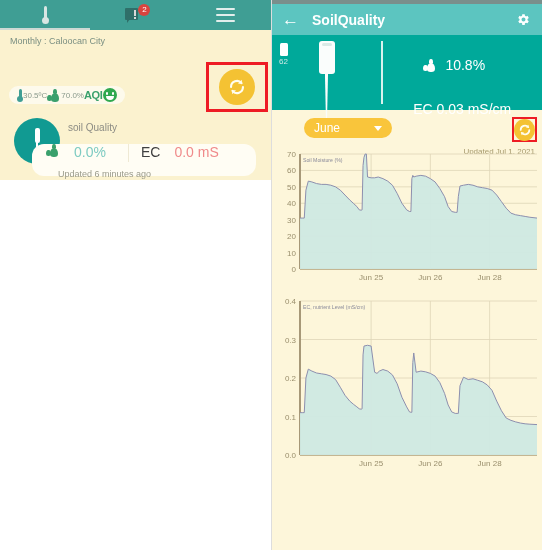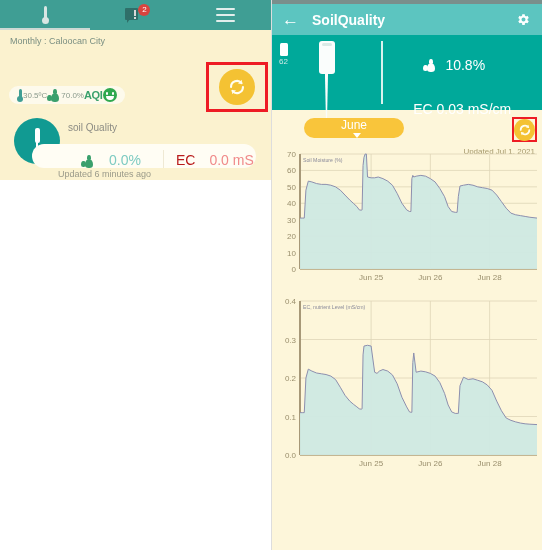--- a/index.html
+++ b/index.html
@@ -132,28 +132,28 @@
   .probe-sm { width: 5px; height: 26px; position: relative; }
   .probe-sm .cap { position: absolute; left: 0; top: 0; width: 5px; height: 15px; background: #fff; border-radius: 2px; }
   .probe-sm .tip {
     position: absolute; left: 1.7px; top: 14px; width: 1.6px; height: 12px; background: #fff;
   }
   .soil-title {
     position: absolute; left: 68px; top: 4px;
     font-size: 10px; color: #8c8c84;
   }
   .soil-pill {
-    position: absolute; left: 32px; top: 26px; width: 224px; height: 24px;
+    position: absolute; left: 32px; top: 26px; width: 224px; height: 32px;
     background: #fffdf4; border-radius: 12px;
-    display: flex; align-items: flex-end; padding-left: 35px;
+    display: flex; align-items: flex-start;
   }
   .soil-pill .dropgrp { margin-left: 14px; }
   .soil-moist-val { font-size: 14px; color: #7ecbc2; margin-left: 14px; }
   .sep { width: 1px; height: 18px; background: #efe9d4; margin-left: 22px; }
-  .ec-lab { font-size: 14px; color: #b91c1c; margin-left: 12px; }
+  .ec-lab { font-size: 14px; color: #404040; margin-left: 12px; }
   .ec-val { font-size: 14px; color: #f08a8a; margin-left: 14px; }
   .updated-ago {
     position: absolute; left: 58px; top: 51px;
     font-size: 9px; color: #9a9a8a;
   }
 
   
   .right-panel {
     position: relative;
     width: 271px; height: 550px;
@@ -222,21 +222,21 @@
   .picker-row {
     position: relative; height: 36px;
     display: flex; align-items: center;
   }
   .dd {
     height: 20px; border-radius: 10px; background: #f9c53b;
     display: flex; align-items: center; justify-content: space-between;
     color: #ffffff; font-size: 12px;
     padding: 0 10px;
   }
-  .dd.month { width: 100px; margin-left: 32px; flex-direction: column; }
+  .dd.month { width: 88px; margin-left: 32px; }
   .dd.year { width: 68px; margin-left: 10px; }
   .caret {
     width: 0; height: 0; border-left: 4px solid transparent;
     border-right: 4px solid transparent; border-top: 5px solid #fff;
     margin-left: 6px;
   }
   .refresh-hl-sm {
     position: absolute; right: 5px; top: 7px;
     width: 25px; height: 25px; border: 2.5px solid #ee1c24;
     display: flex; align-items: center; justify-content: center;

